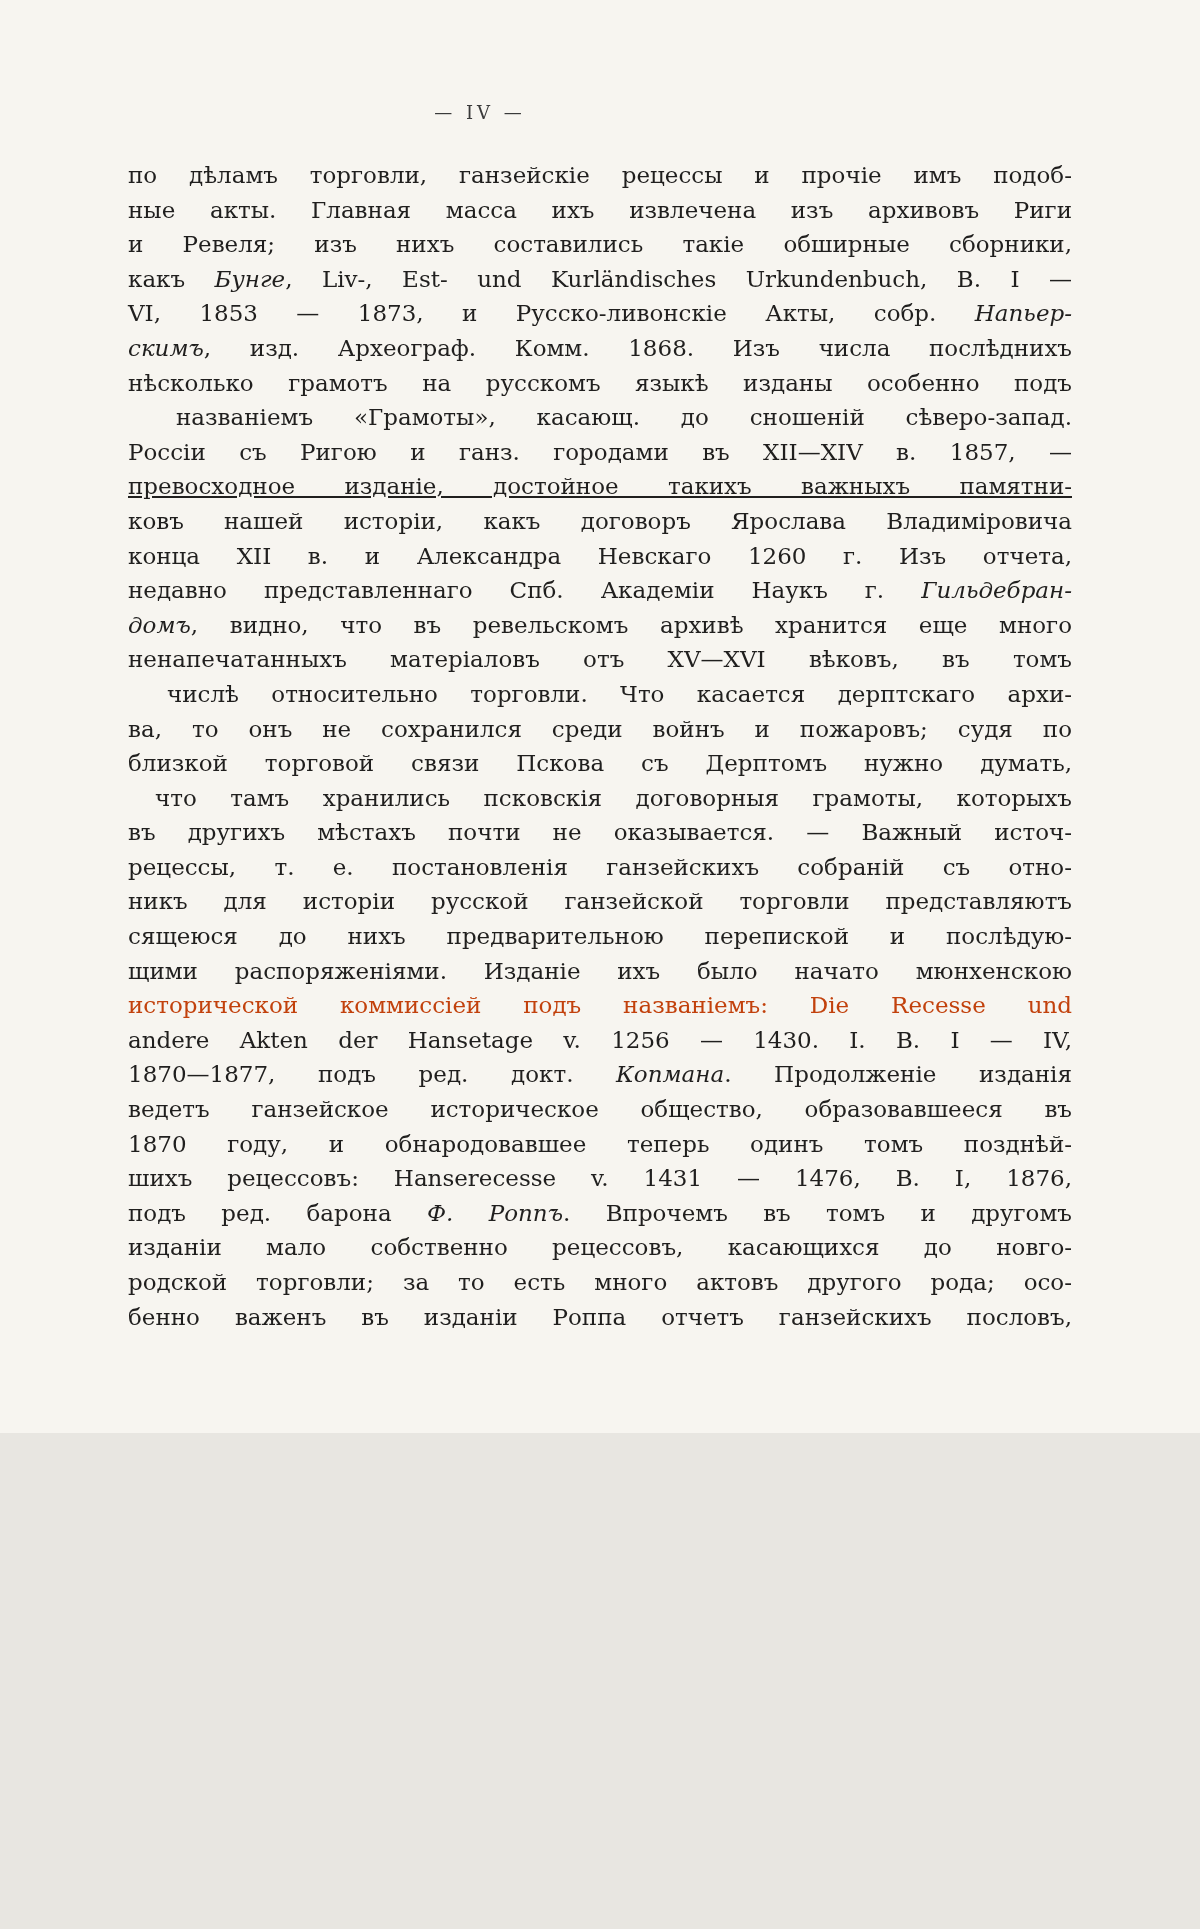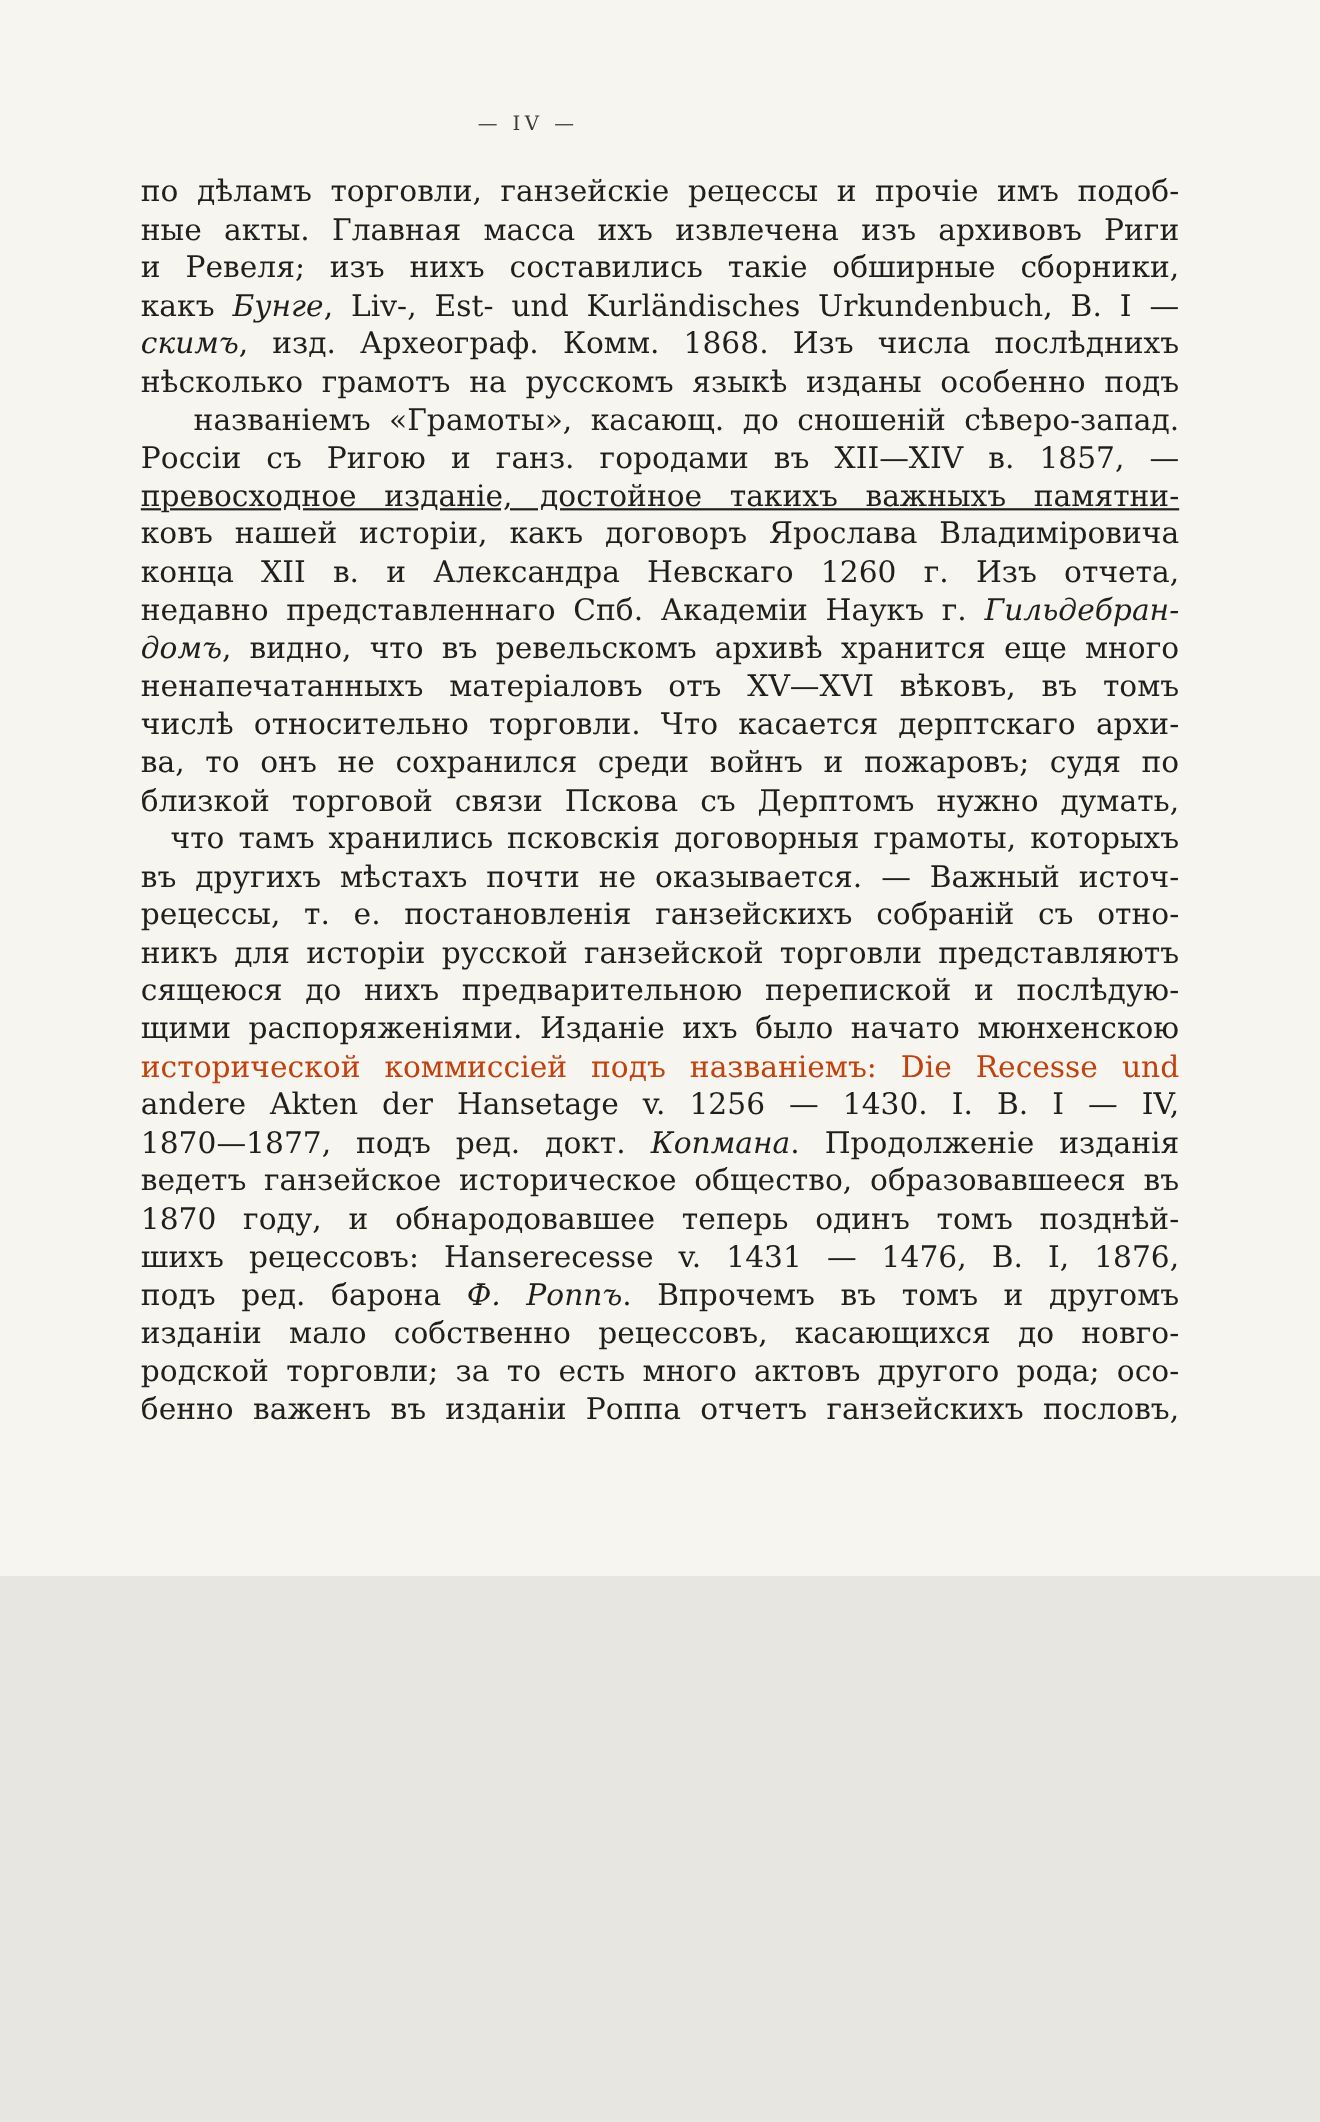--- a/index.html
+++ b/index.html
@@ -28,21 +28,21 @@
     color: #3a3a3a;
     font-variant: small-caps;
   }
   .text-block {
     position: absolute;
     top: 158px;
     left: 128px;
     width: 944px;
   }
   .line {
-    font-size: 27px;
+    font-size: 23px;
     line-height: 34.6px;
     white-space: normal;
     text-align: justify;
     text-align-last: justify;
     word-spacing: 2px;
     color: #201f1e;
   }
   .line .it {
     font-style: italic;
   }
@@ -61,31 +61,32 @@
 <body>
 
 <div class="page" style="background: rgb(247, 245, 240);">
   <div class="page-header">—  IV  —</div>
 
   <div class="text-block">
       <div class="line" style="color: rgb(32, 31, 30);"><span>по дѣламъ торговли, ганзейскіе рецессы и прочіе имъ подоб-</span></div>
       <div class="line" style="color: rgb(32, 31, 30);"><span>ные акты. Главная масса ихъ извлечена изъ архивовъ Риги</span></div>
       <div class="line" style="color: rgb(32, 31, 30);"><span>и Ревеля; изъ нихъ составились такіе обширные сборники,</span></div>
       <div class="line" style="color: rgb(32, 31, 30);"><span>какъ </span><span class="it">Бунге</span><span>, Liv-, Est- und Kurländisches Urkundenbuch, B. I —</span></div>
+      <div class="line" style="color: rgb(32, 31, 30);"><span>VI, 1853 — 1873, и Русско-ливонскіе Акты, собр. </span><span class="it">Напьер-</span></div>
       <div class="line" style="color: rgb(32, 31, 30);"><span class="it">скимъ</span><span>, изд. Археограф. Комм. 1868. Изъ числа послѣднихъ</span></div>
       <div class="line" style="color: rgb(32, 31, 30);"><span>нѣсколько грамотъ на русскомъ языкѣ изданы особенно подъ</span></div>
       <div class="line" style="color: rgb(32, 31, 30); margin-left: 48px;"><span>названіемъ «Грамоты», касающ. до сношеній сѣверо-запад.</span></div>
       <div class="line" style="color: rgb(32, 31, 30);"><span>Россіи съ Ригою и ганз. городами въ XII—XIV в. 1857, —</span></div>
       <div class="line" style="color: rgb(32, 31, 30); text-decoration: underline;"><span>превосходное изданіе, достойное такихъ важныхъ памятни-</span></div>
       <div class="line" style="color: rgb(32, 31, 30);"><span>ковъ нашей исторіи, какъ договоръ Ярослава Владиміровича</span></div>
       <div class="line" style="color: rgb(32, 31, 30);"><span>конца XII в. и Александра Невскаго 1260 г. Изъ отчета,</span></div>
       <div class="line" style="color: rgb(32, 31, 30);"><span>недавно представленнаго Спб. Академіи Наукъ г. </span><span class="it">Гильдебран-</span></div>
       <div class="line" style="color: rgb(32, 31, 30);"><span class="it">домъ</span><span>, видно, что въ ревельскомъ архивѣ хранится еще много</span></div>
       <div class="line" style="color: rgb(32, 31, 30);"><span>ненапечатанныхъ матеріаловъ отъ XV—XVI вѣковъ, въ томъ</span></div>
-      <div class="line" style="color: rgb(32, 31, 30);"><span>числѣ относительно торговли. Что касается дерптскаго архи-</span></div>
+      <div class="line" style="color: rgb(32, 31, 30); margin-left: 39px;"><span>числѣ относительно торговли. Что касается дерптскаго архи-</span></div>
       <div class="line" style="color: rgb(32, 31, 30);"><span>ва, то онъ не сохранился среди войнъ и пожаровъ; судя по</span></div>
       <div class="line" style="color: rgb(32, 31, 30);"><span>близкой торговой связи Пскова съ Дерптомъ нужно думать,</span></div>
       <div class="line" style="color: rgb(32, 31, 30); margin-left: 27px;"><span>что тамъ хранились псковскія договорныя грамоты, которыхъ</span></div>
       <div class="line" style="color: rgb(32, 31, 30);"><span>въ другихъ мѣстахъ почти не оказывается. — Важный источ-</span></div>
       <div class="line" style="color: rgb(32, 31, 30);"><span>рецессы, т. е. постановленія ганзейскихъ собраній съ отно-</span></div>
       <div class="line" style="color: rgb(32, 31, 30);"><span>никъ для исторіи русской ганзейской торговли представляютъ</span></div>
       <div class="line" style="color: rgb(32, 31, 30);"><span>сящеюся до нихъ предварительною перепиской и послѣдую-</span></div>
       <div class="line" style="color: rgb(32, 31, 30);"><span>щими распоряженіями. Изданіе ихъ было начато мюнхенскою</span></div>
       <div class="line" style="color: #c2410c;"><span>исторической коммиссіей подъ названіемъ: Die Recesse und</span></div>
       <div class="line" style="color: rgb(32, 31, 30);"><span>andere Akten der Hansetage v. 1256 — 1430. I. B. I — IV,</span></div>

